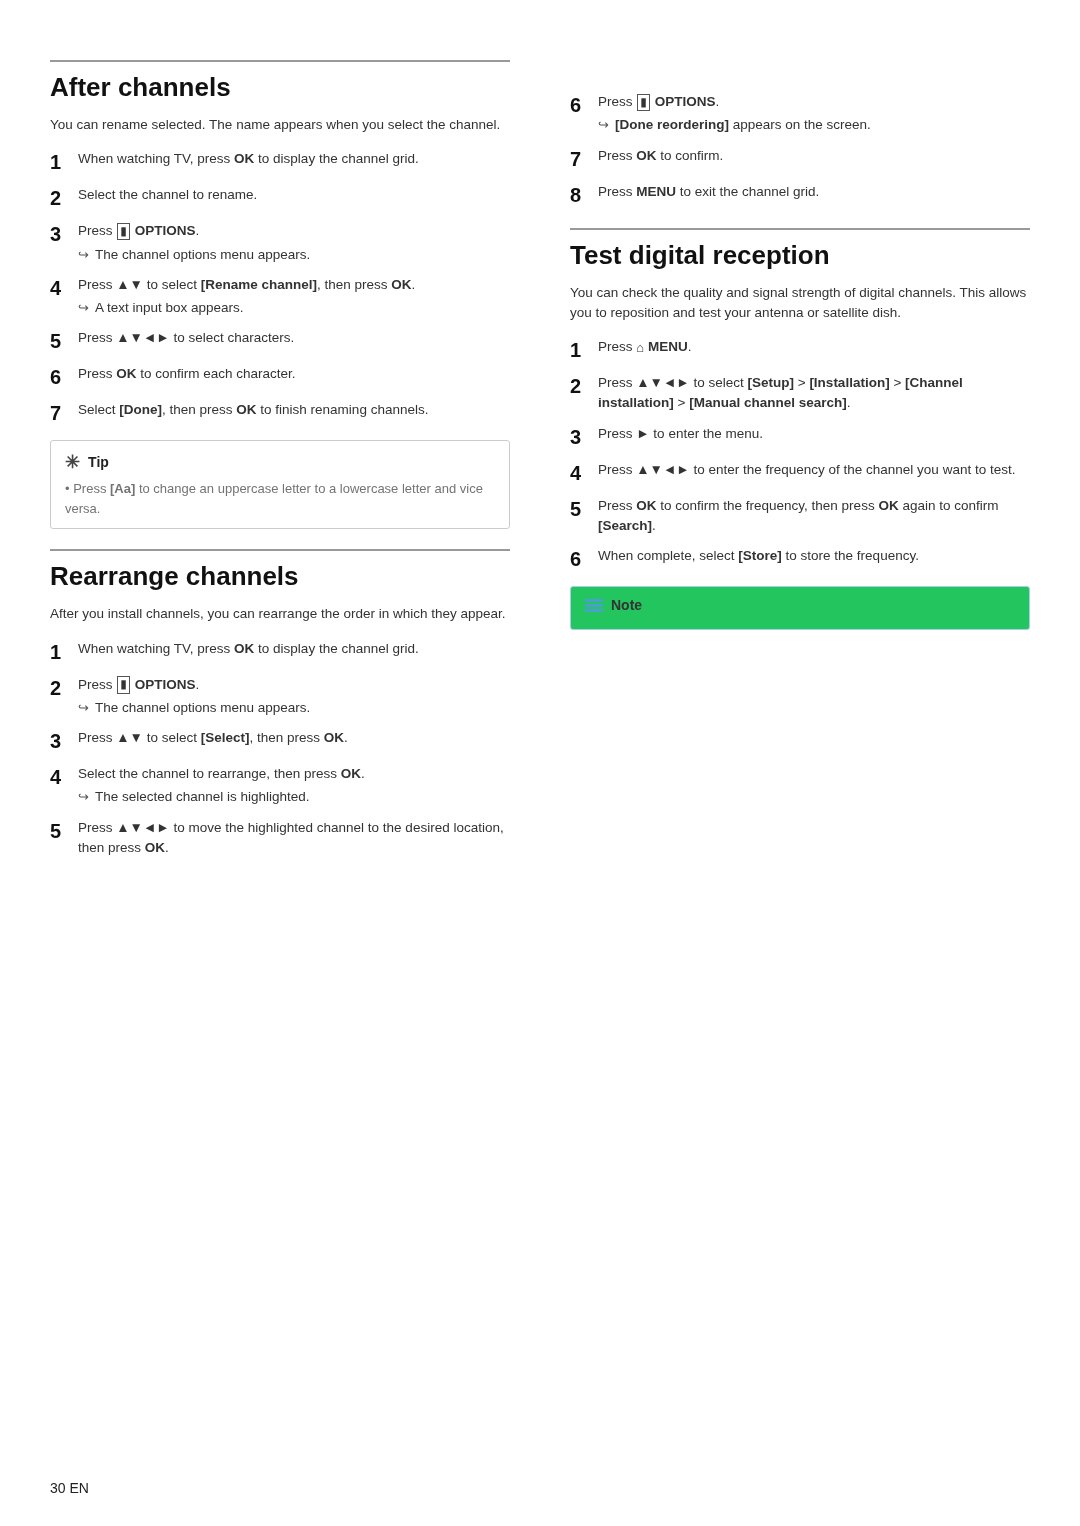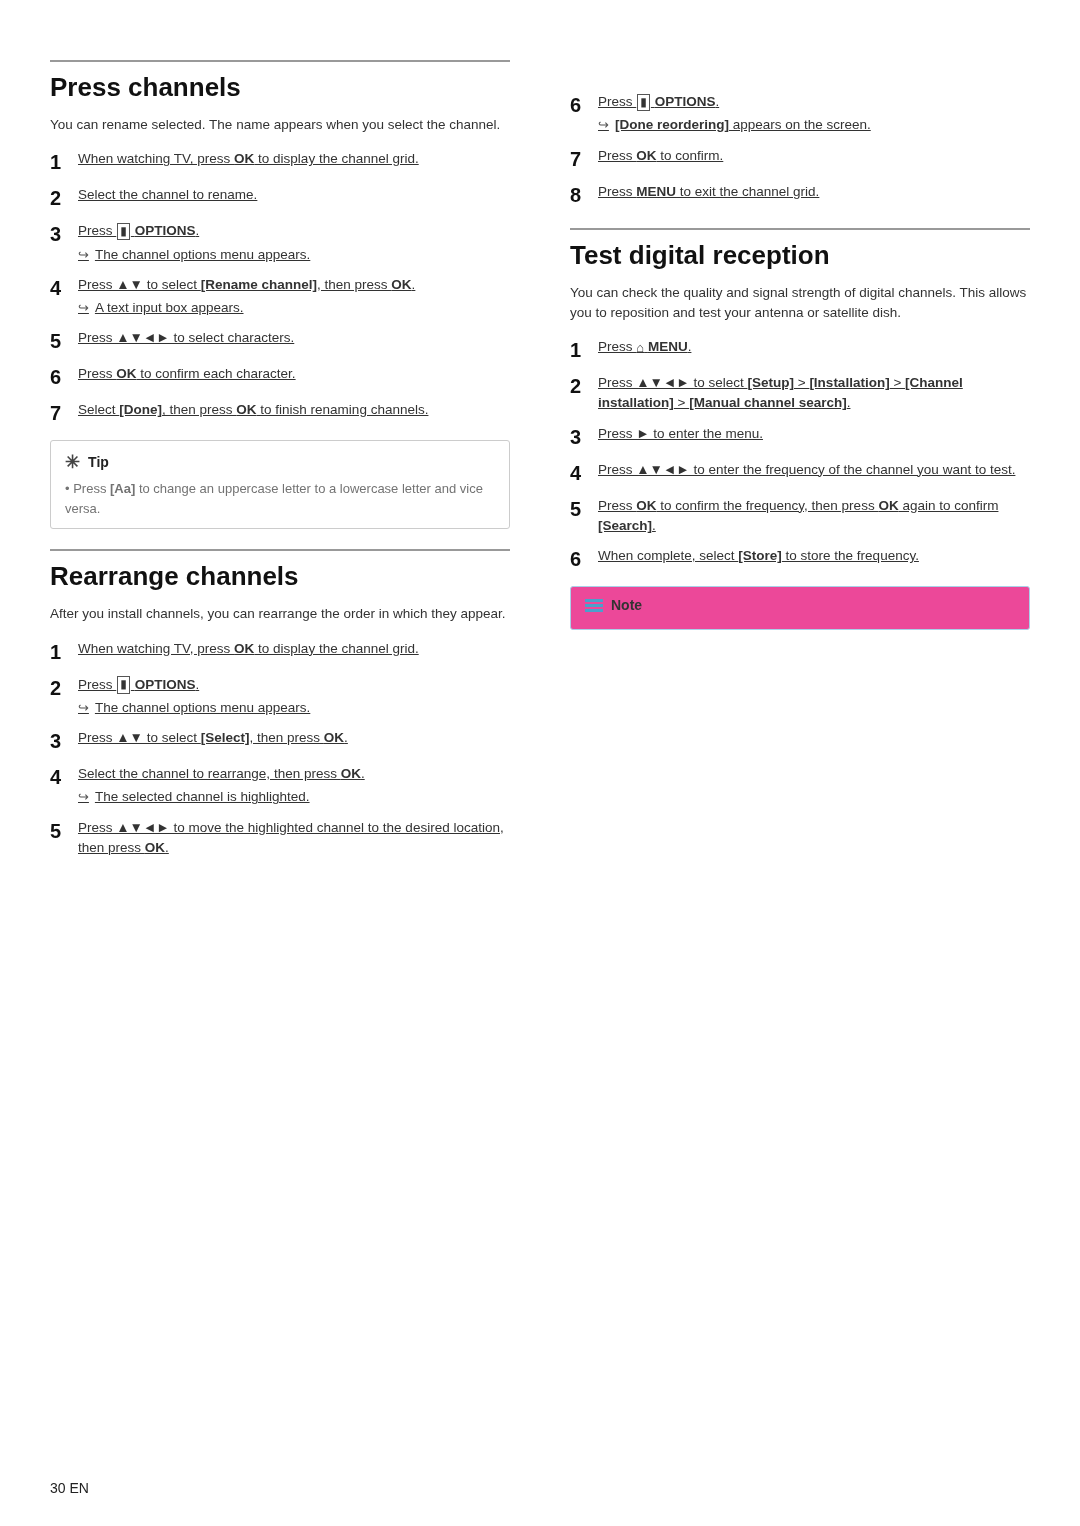--- a/index.html
+++ b/index.html
@@ -44,21 +44,20 @@
       font-weight: bold;
       min-width: 28px;
       line-height: 1.3;
       color: #111;
     }
     .step-content {
       font-size: 13.5px;
       line-height: 1.5;
       color: #333;
       flex: 1;
-      text-decoration: underline;
     }
     .step-content .arrow-item {
       display: flex;
       align-items: flex-start;
       margin-top: 3px;
     }
     .arrow {
       margin-right: 6px;
       color: #555;
       font-size: 13px;
@@ -91,21 +90,21 @@
       font-size: 13px;
       color: #737373;
       line-height: 1.5;
     }
 
     .note-box {
       border: 1.5px solid #aad0e8;
       border-radius: 3px;
       padding: 10px 14px;
       margin-top: 14px;
-      background: #ec4899;
+      background: #22c55e;
     }
     .note-header {
       display: flex;
       align-items: center;
       margin-bottom: 6px;
     }
     .note-icon {
       display: inline-flex;
       flex-direction: column;
       justify-content: center;
@@ -159,21 +158,21 @@
     }
   </style>
 </head>
 <body>
 
 <div class="page">
 
   <div class="left-col">
 
     <div class="section-divider">
-      <h2>Press channels</h2>
+      <h2>After channels</h2>
       <p class="intro">You can rename selected. The name appears when you select the channel.</p>
 
       <div class="step">
         <span class="step-num">1</span>
         <div class="step-content">
           When watching TV, press <b>OK</b> to display the channel grid.
         </div>
       </div>
 
       <div class="step">

